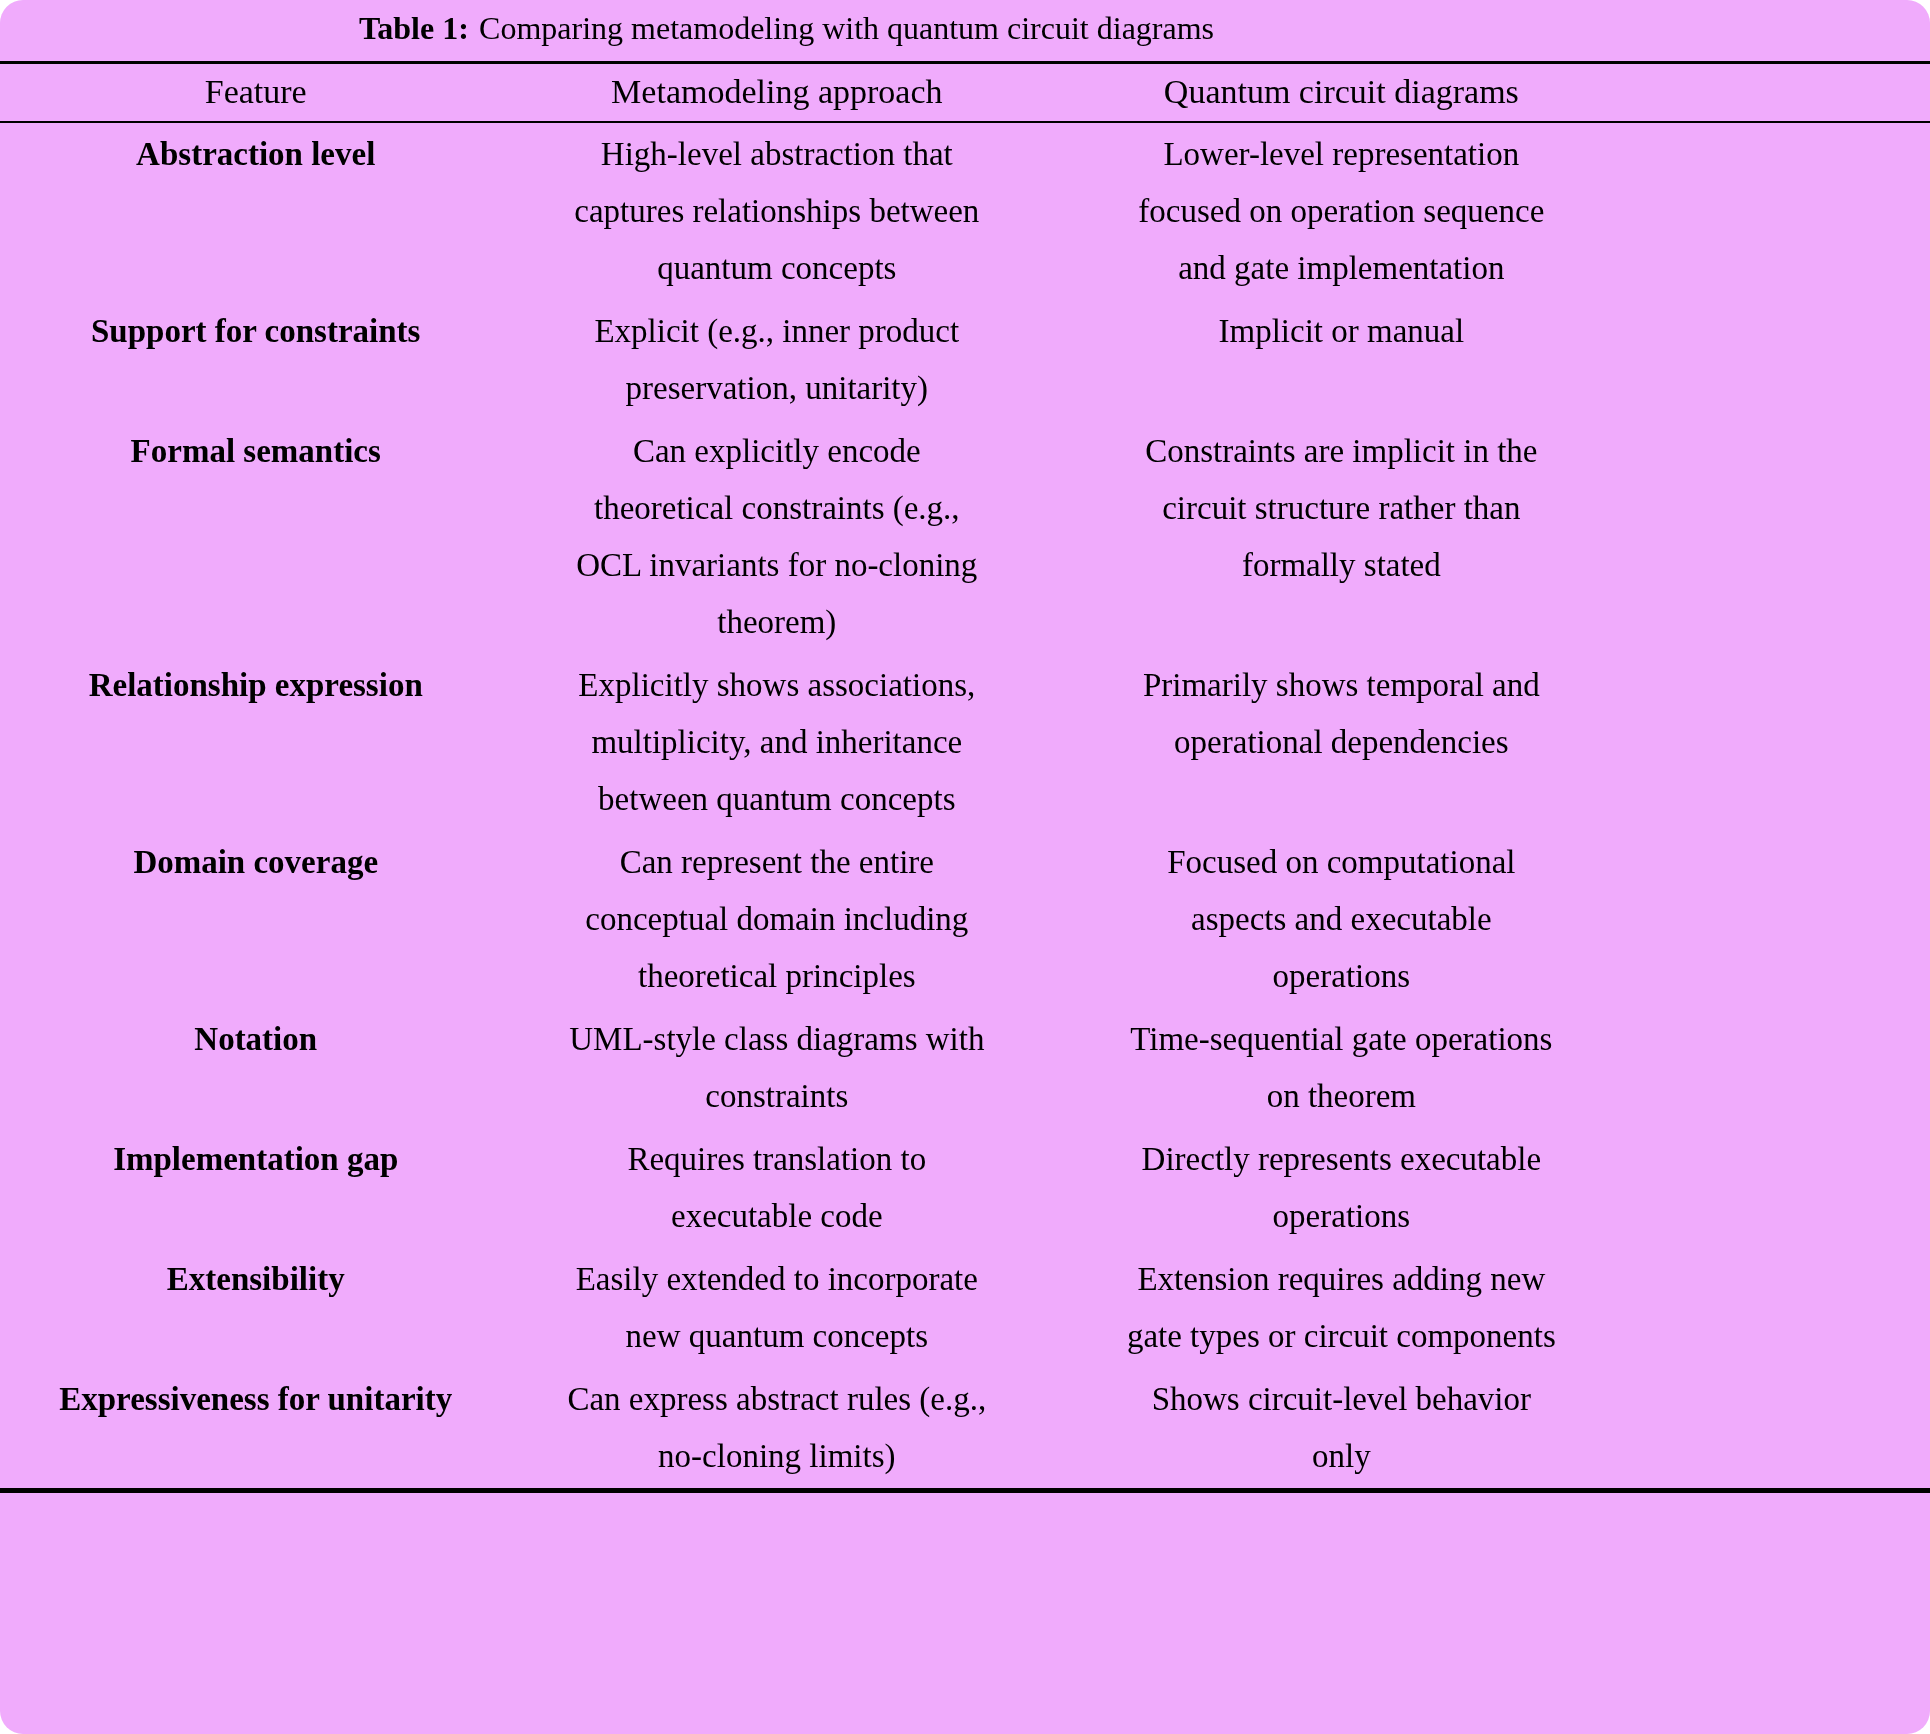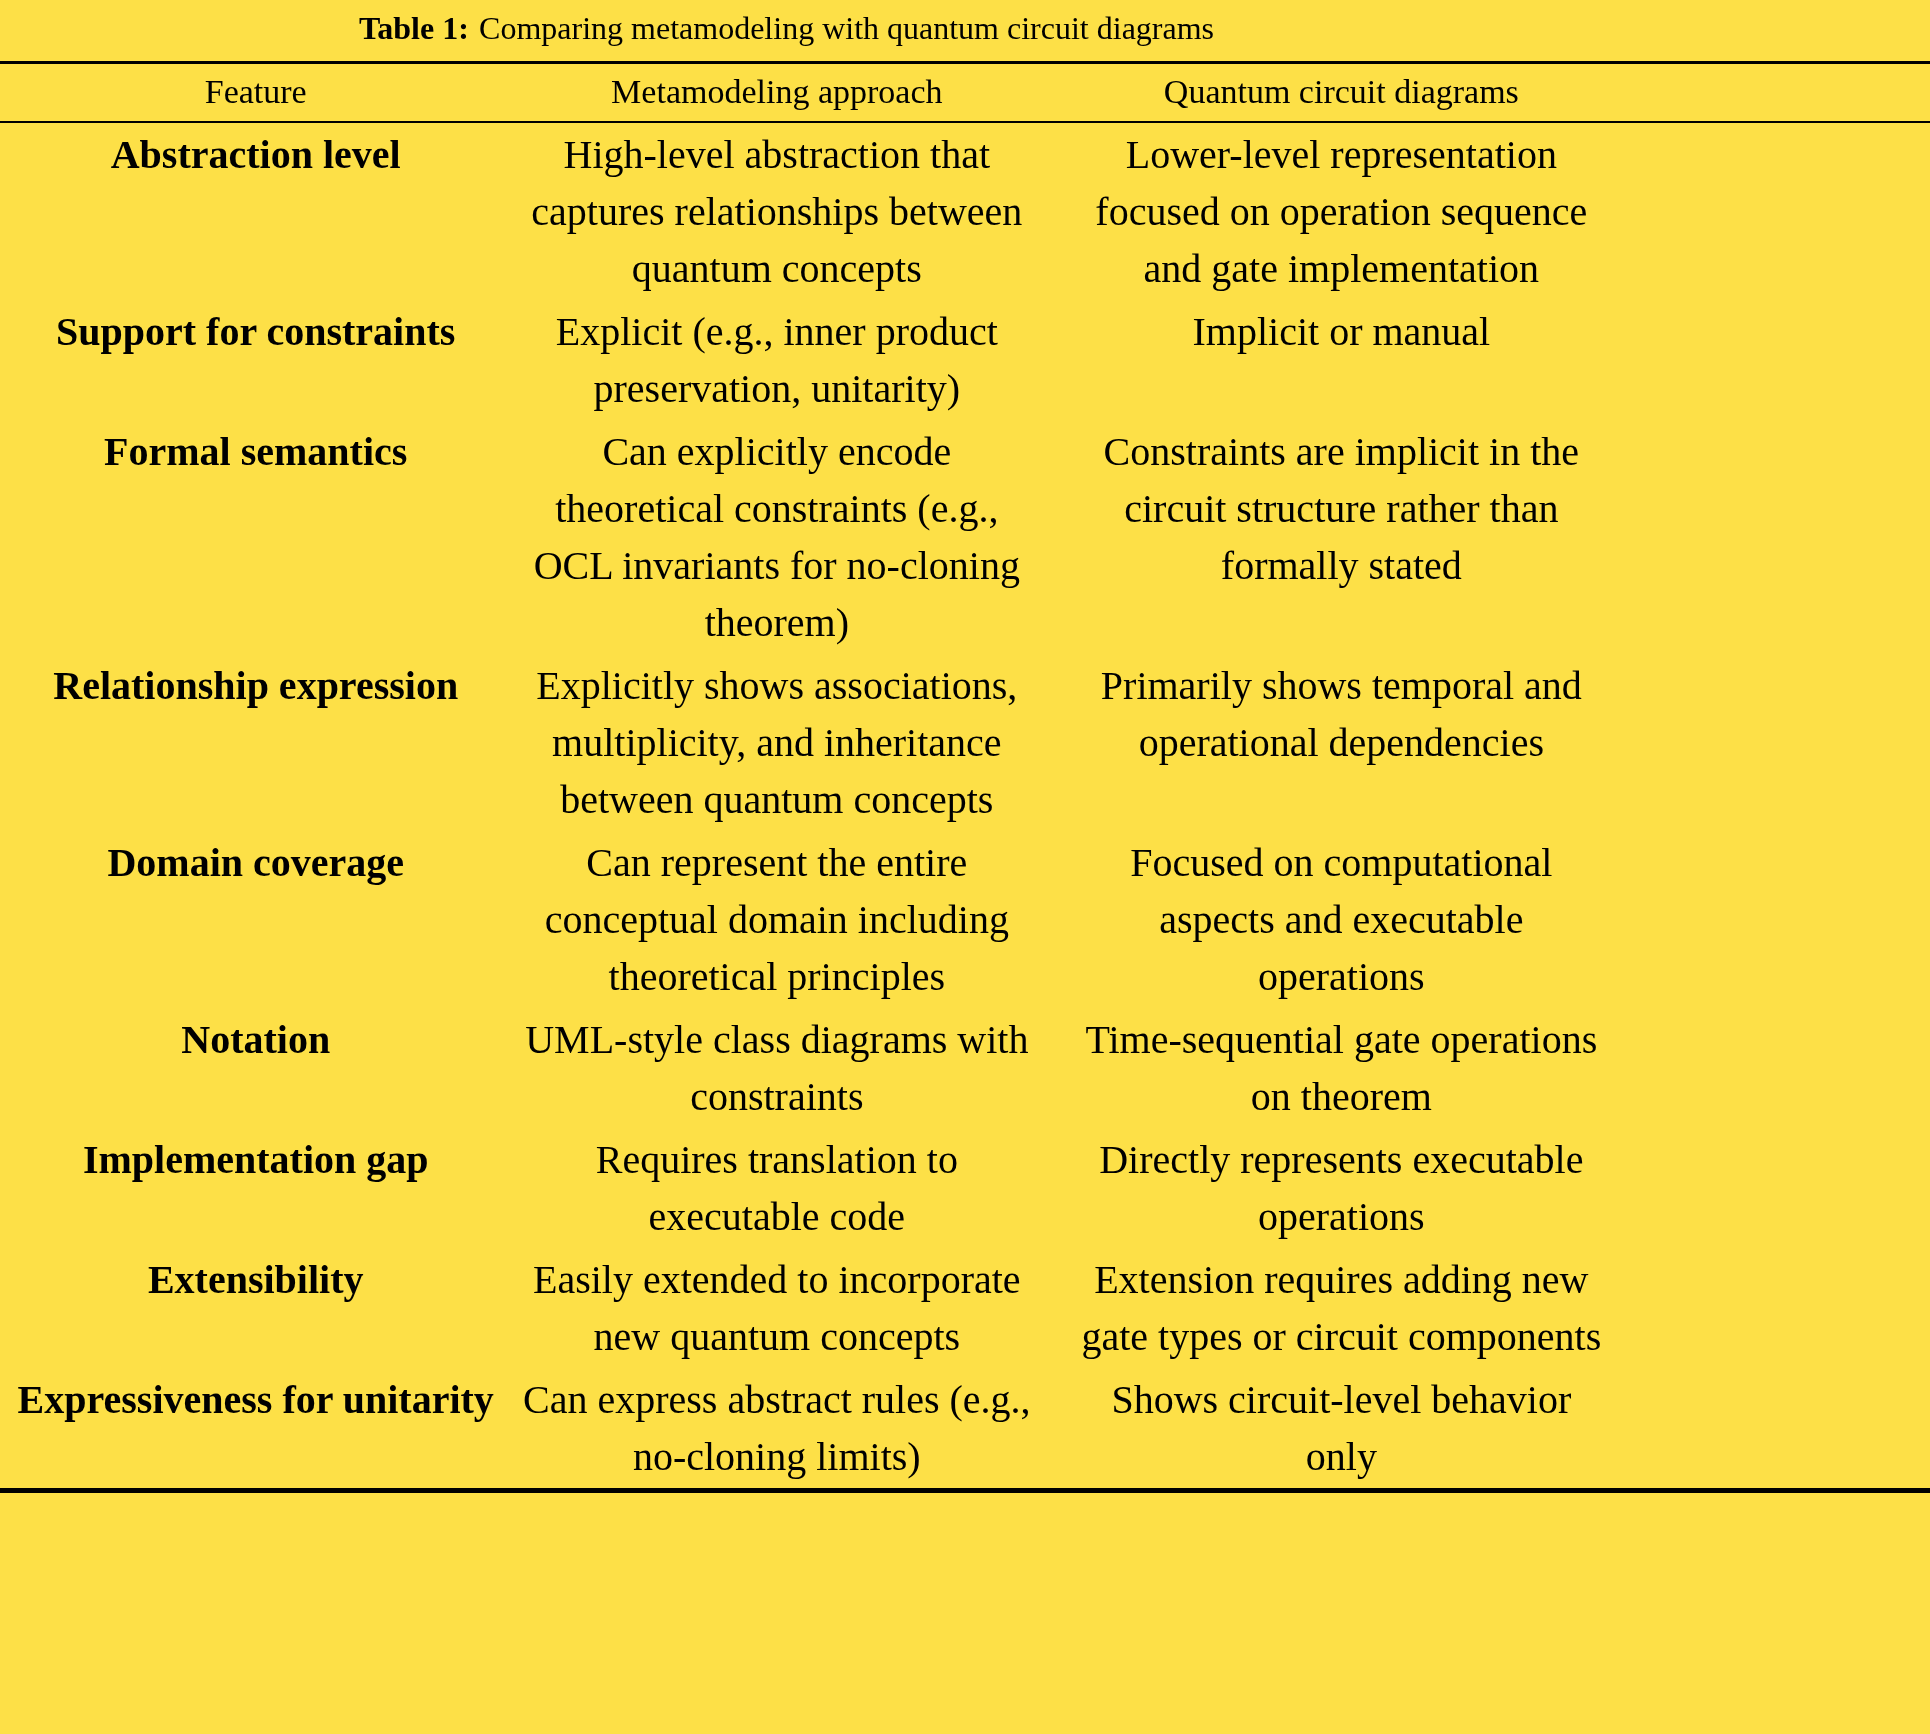--- a/index.html
+++ b/index.html
@@ -4,23 +4,24 @@
 <style>
   * { margin: 0; padding: 0; box-sizing: border-box; }
   html, body { background: #ffffff; }
   body {
     font-family: "Liberation Serif", "DejaVu Serif", serif;
     color: #000000;
   }
   .page {
     width: 1930px;
     height: 1734px;
-    background: #fde047;
+    background: #f0abfc;
     padding-top: 10px;
     overflow: hidden;
+    border-radius: 23px;
   }
   .caption {
     width: 81.5%;
     text-align: center;
     font-size: 32px;
     line-height: 37px;
     margin-bottom: 14px;
   }
   .caption .cap-label {
     font-weight: bold;
@@ -38,21 +39,21 @@
     font-weight: normal;
     font-size: 34px;
     line-height: 39px;
     padding: 8px 0 10px 0;
     text-align: center;
     vertical-align: middle;
   }
   tbody td {
     vertical-align: top;
     text-align: center;
-    font-size: 40px;
+    font-size: 33px;
     line-height: 57px;
     padding: 3px 8px;
     white-space: pre-line;
     overflow-wrap: break-word;
   }
   tbody td.feature {
     font-weight: bold;
   }
 </style>
 </head>

